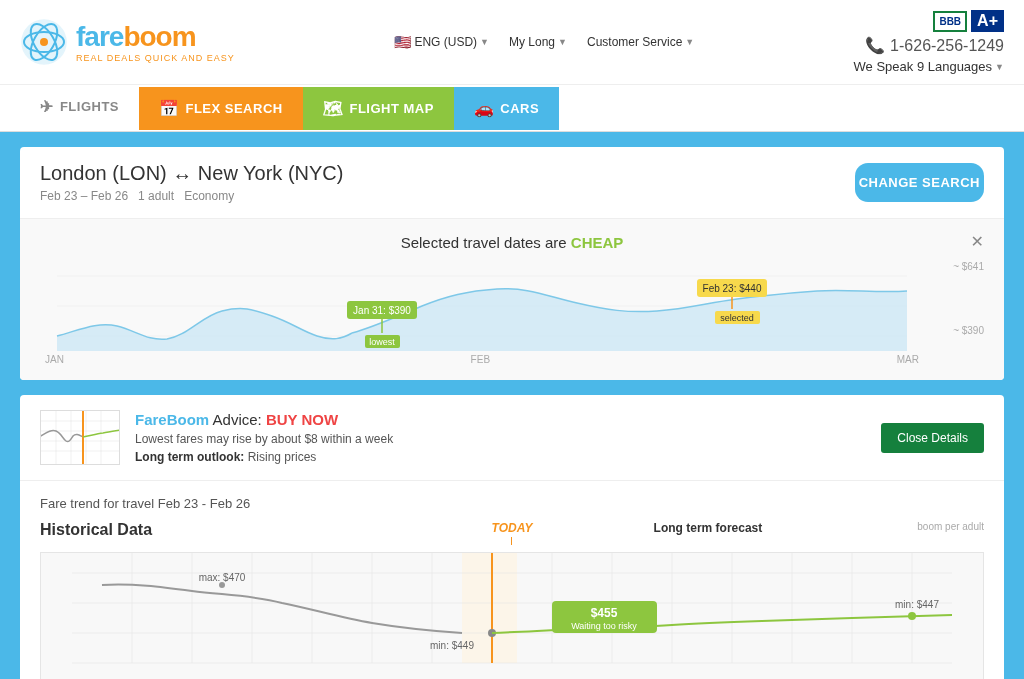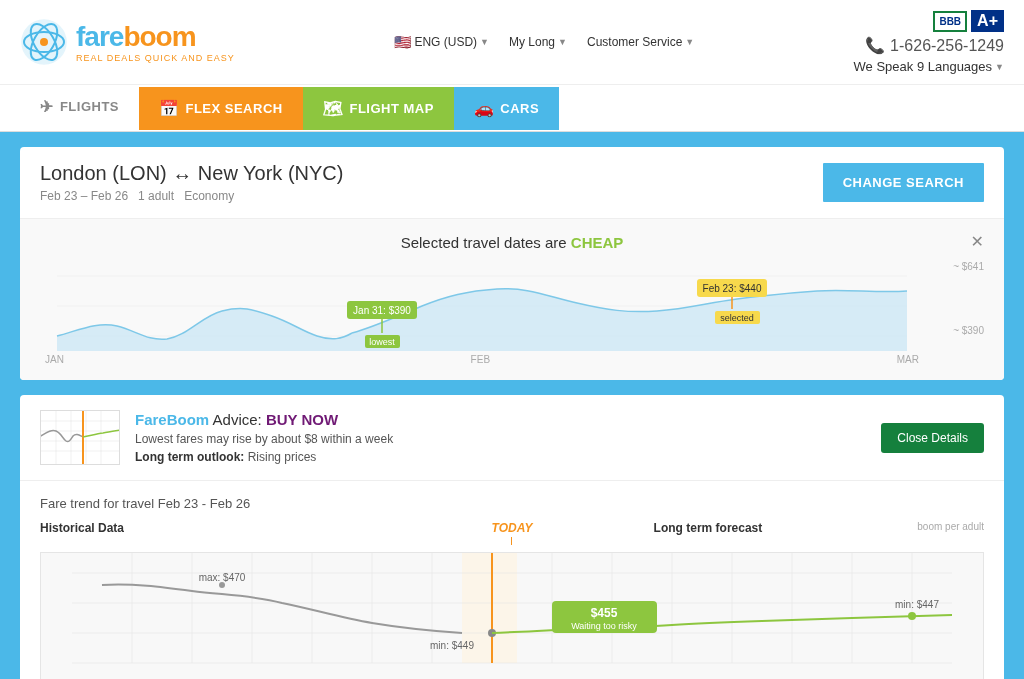--- a/index.html
+++ b/index.html
@@ -33,36 +33,36 @@
     .tab-icon { font-size: 16px; }
 
     
     .main { padding: 15px 20px; }
     .content-card { background: white; border-radius: 4px; margin-bottom: 15px; overflow: hidden; }
 
     
     .search-bar { padding: 15px 20px; display: flex; align-items: center; justify-content: space-between; }
     .search-info h2 { font-size: 20px; color: #333; font-weight: normal; }
     .search-details { font-size: 12px; color: #888; margin-top: 4px; }
-    .change-search-btn { background: #4bb8e8; color: white; border: none; padding: 12px 20px; font-size: 13px; font-weight: bold; cursor: pointer; border-radius: 1px; text-transform: uppercase; letter-spacing: 0.5px; }
+    .change-search-btn { background: #4bb8e8; color: white; border: none; padding: 12px 4px; font-size: 13px; font-weight: bold; cursor: pointer; border-radius: 13px; text-transform: uppercase; letter-spacing: 0.5px; }
 
     
     .price-banner { background: #f9f9f9; border-top: 1px solid #eee; padding: 15px 20px; }
     .cheap-notice { text-align: center; font-size: 15px; color: #333; margin-bottom: 10px; position: relative; }
     .cheap-notice .cheap { color: #8dc63f; font-weight: bold; }
     .close-x { position: absolute; right: 0; top: -2px; cursor: pointer; color: #888; font-size: 16px; }
 
     
     .advice-card { background: white; border-radius: 4px; margin-bottom: 15px; overflow: hidden; }
     .advice-header { padding: 15px 20px; display: flex; align-items: center; gap: 15px; border-bottom: 1px solid #eee; }
     .advice-chart-thumb { width: 80px; height: 55px; border: 1px solid #ddd; position: relative; overflow: hidden; flex-shrink: 0; }
     .advice-text { flex: 1; }
     .advice-title { font-size: 15px; color: #333; }
     .advice-title .fareboom { color: #4bb8e8; font-weight: bold; }
-    .advice-title .buy-now { color: #701a75; font-weight: bold; }
+    .advice-title .buy-now { color: #ef4444; font-weight: bold; }
     .advice-sub { font-size: 12px; color: #555; margin-top: 4px; }
     .advice-sub strong { color: #333; }
     .close-details-btn { background: #15803d; color: white; border: none; padding: 8px 16px; font-size: 12px; cursor: pointer; border-radius: 3px; white-space: nowrap; align-self: center; }
 
     
     .fare-trend { padding: 15px 20px 10px; }
     .fare-trend-title { font-size: 13px; color: #555; margin-bottom: 10px; }
   </style>
 </head>
 <body>
@@ -236,21 +236,21 @@
           <span>Rising prices</span>
         </div>
       </div>
       <button class="close-details-btn">Close Details</button>
     </div>
 
     <div class="fare-trend">
       <div class="fare-trend-title">Fare trend for travel Feb 23 - Feb 26</div>
 
       <div style="display:flex;align-items:flex-start;margin-bottom:5px;position:relative;">
-        <div style="flex:0 0 35%;font-size:12px;font-weight:bold;color:#333;">Historical Data</div>
+        <div style="flex:0 0 35%;font-size:16px;font-weight:bold;color:#333;">Historical Data</div>
         <div style="flex:0 0 30%;text-align:center;font-style:italic;">
           <div style="color:#f7941d;font-weight:bold;font-size:12px;">TODAY</div>
           <div style="width:1px;height:8px;background:#f7941d;margin:2px auto;"></div>
         </div>
         <div style="flex:0 0 35%;font-size:12px;font-weight:bold;color:#333;">Long term forecast</div>
         <div style="position:absolute;right:0;top:0;font-size:10px;color:#aaa;">boom per adult</div>
       </div>
 
       <div style="position:relative;background:#f8f8f8;border:1px solid #e5e5e5;">
         <svg viewBox="0 0 880 140" width="100%" height="140">

